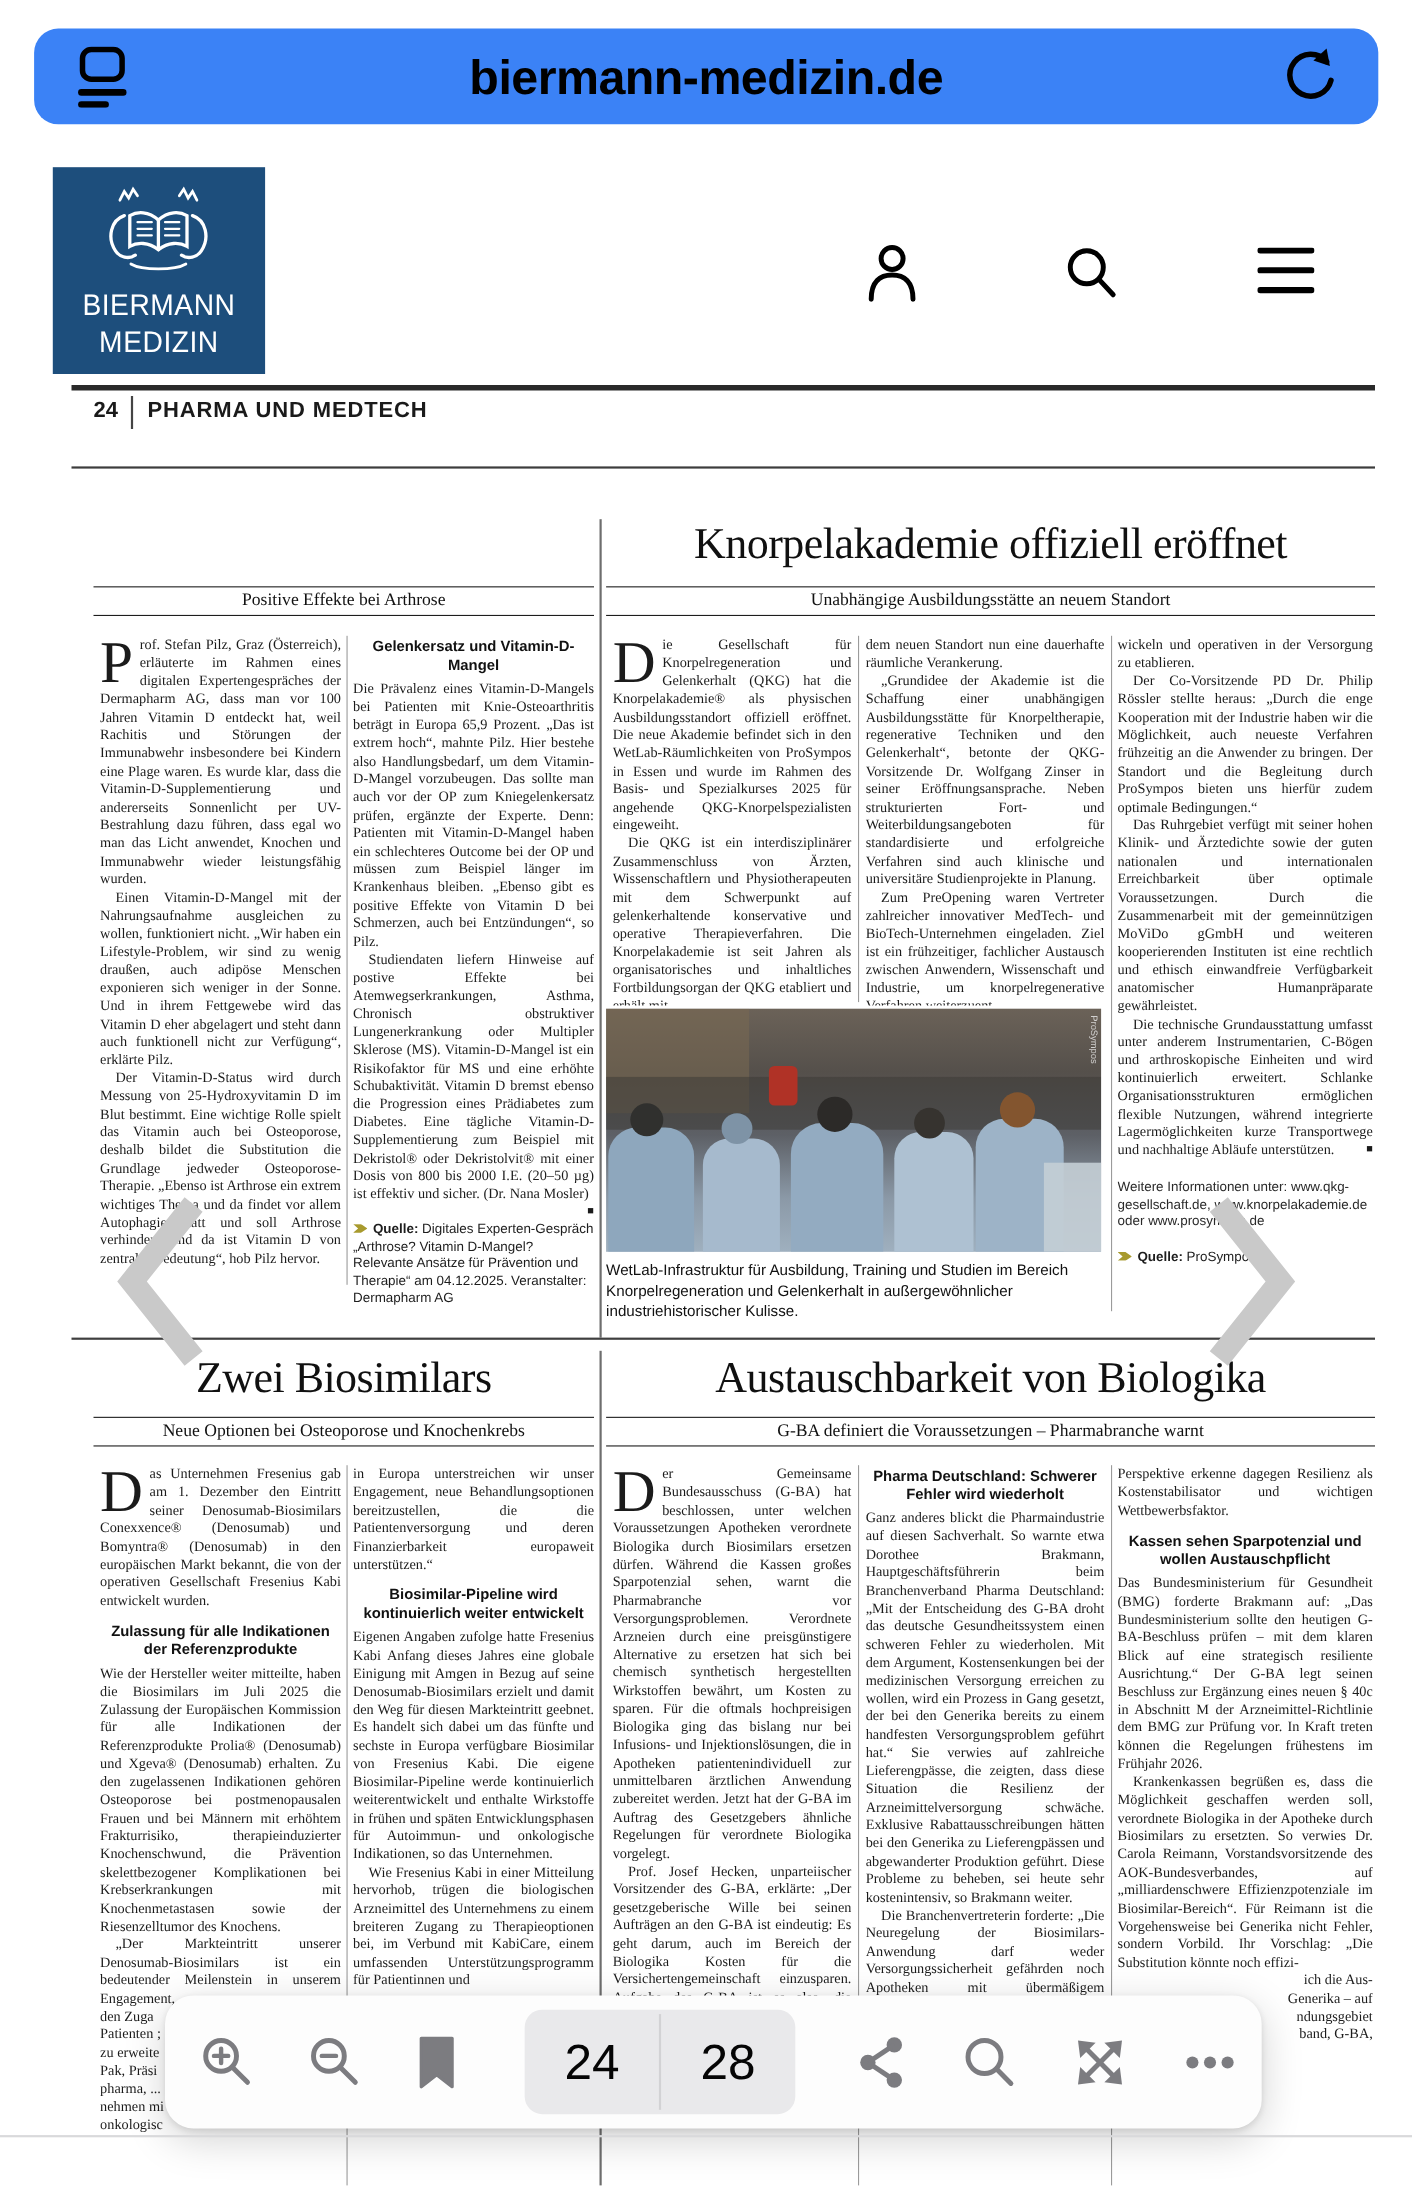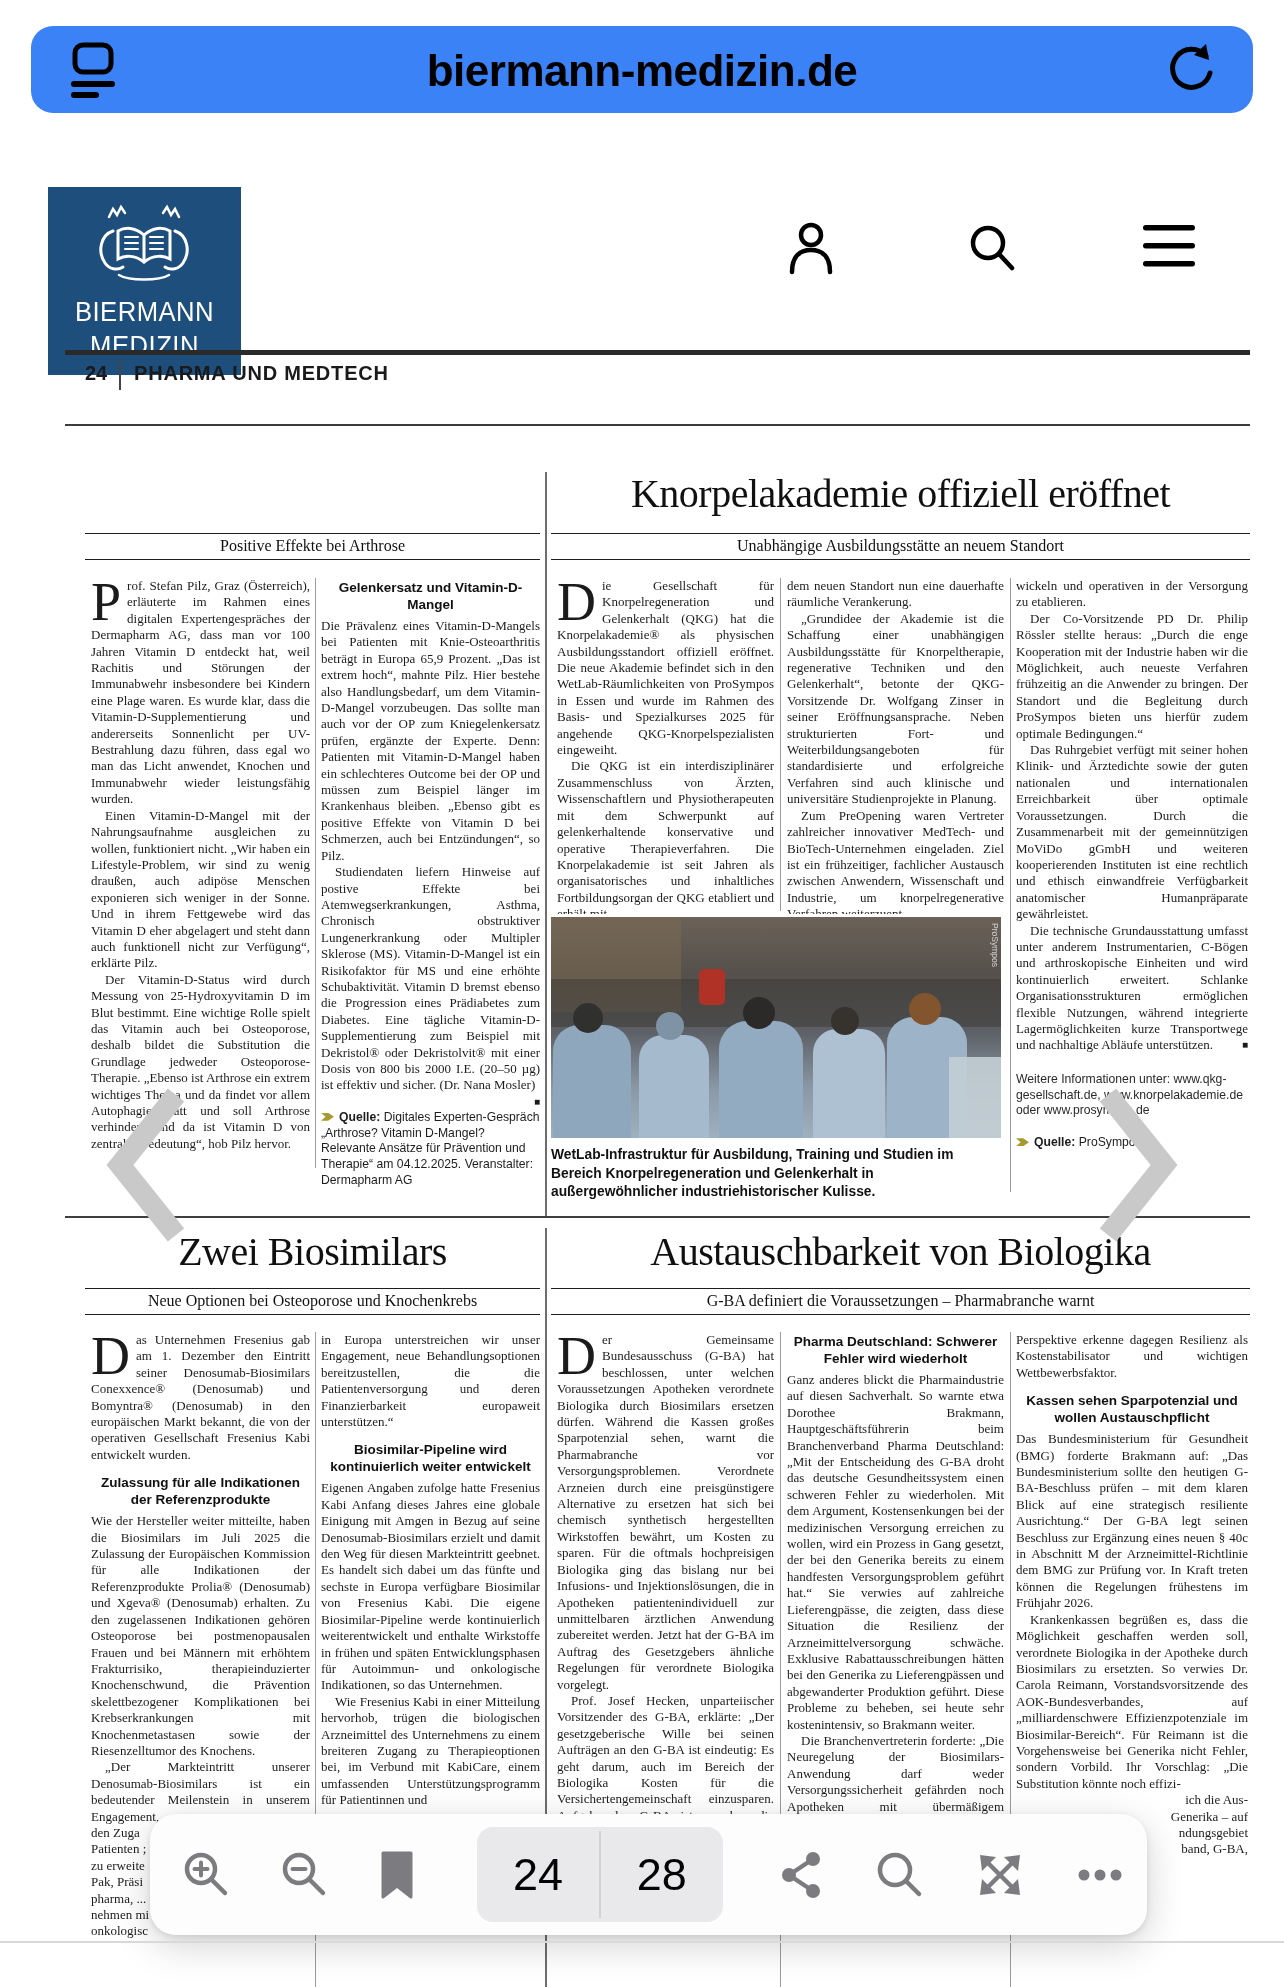--- a/index.html
+++ b/index.html
@@ -7,21 +7,21 @@
           font-family:"Liberation Sans",sans-serif;}
   .abs{position:absolute;}
 
   
   .urlbar{left:31px;top:26px;width:1222px;height:87px;background:#3b82f6;border-radius:22px;}
   .url-text{left:0;right:0;top:20px;text-align:center;font-size:44px;font-weight:600;color:#000;
             font-family:"Liberation Sans",sans-serif;letter-spacing:-0.5px;}
   .urlicon{top:16px;width:56px;height:56px;}
 
   
-  .logo{left:48px;top:152px;width:193px;height:188px;background:var(--logo-blue,#1d4e7c);color:#fff;text-align:center;margin-top:35px;}
+  .logo{left:48px;top:152px;width:193px;height:188px;background:var(--logo-blue,#1d4e7c);color:#fff;text-align:center;}
   .logo-l1{left:0;right:0;top:110px;font-size:27px;letter-spacing:.5px;transform:scaleX(.95);font-weight:400;}
   .logo-l2{left:0;right:0;top:144px;font-size:27px;letter-spacing:.5px;transform:scaleX(.95);font-weight:400;}
   .hicon{top:220px;width:54px;height:56px;}
 
   
   .rule{background:#2a2a2a;}
   .pagenum{left:85px;top:362px;font-weight:700;font-size:20px;color:#1a1a1a;}
   .pndiv{left:119px;top:360px;width:2px;height:30px;background:#444;}
   .section{left:134px;top:362px;font-weight:700;font-size:20px;letter-spacing:.8px;color:#1a1a1a;}
   .edition{left:560px;top:367px;width:690px;text-align:right;font-family:"Liberation Serif",serif;
@@ -50,21 +50,21 @@
   .qarrow{display:inline-block;width:13px;height:8px;background:var(--src-marker,#a89a2e);margin-right:5px;
           clip-path:polygon(0 0,55% 0,100% 50%,55% 100%,0 100%,35% 50%);}
   .em{float:right;font-size:10px;line-height:16px;}
   .fragl{text-align:left;white-space:nowrap;overflow:hidden;}
   .fragr{text-align:right;white-space:nowrap;overflow:hidden;}
 
   
   .photo{left:551px;top:917px;width:450px;height:221px;overflow:hidden;
          background:linear-gradient(180deg,#6b6258 0%,#55504b 26%,#5d6066 52%,#8b99a7 78%,#9fb0bf 100%);}
   .ph{position:absolute;}
-  .caption{left:551px;top:1146px;width:450px;font-family:"Liberation Sans",sans-serif;font-weight:700;
+  .caption{left:551px;top:1146px;width:450px;font-family:"Liberation Sans",sans-serif;font-weight:400;
            font-size:13.8px;line-height:18.5px;color:#111;text-align:left;}
   .credit{position:absolute;right:1px;top:6px;writing-mode:vertical-rl;font-size:8.5px;color:#e4e4e4;opacity:.85;}
 
   
   .chev{width:100px;height:160px;}
 
   
   .tbar{left:150px;top:1814px;width:997px;height:121px;background:#fdfdfd;border-radius:26px;
         box-shadow:0 2px 6px rgba(0,0,0,.10),0 10px 38px rgba(0,0,0,.18);}
   .ticon{position:absolute;top:35px;width:52px;height:52px;}

